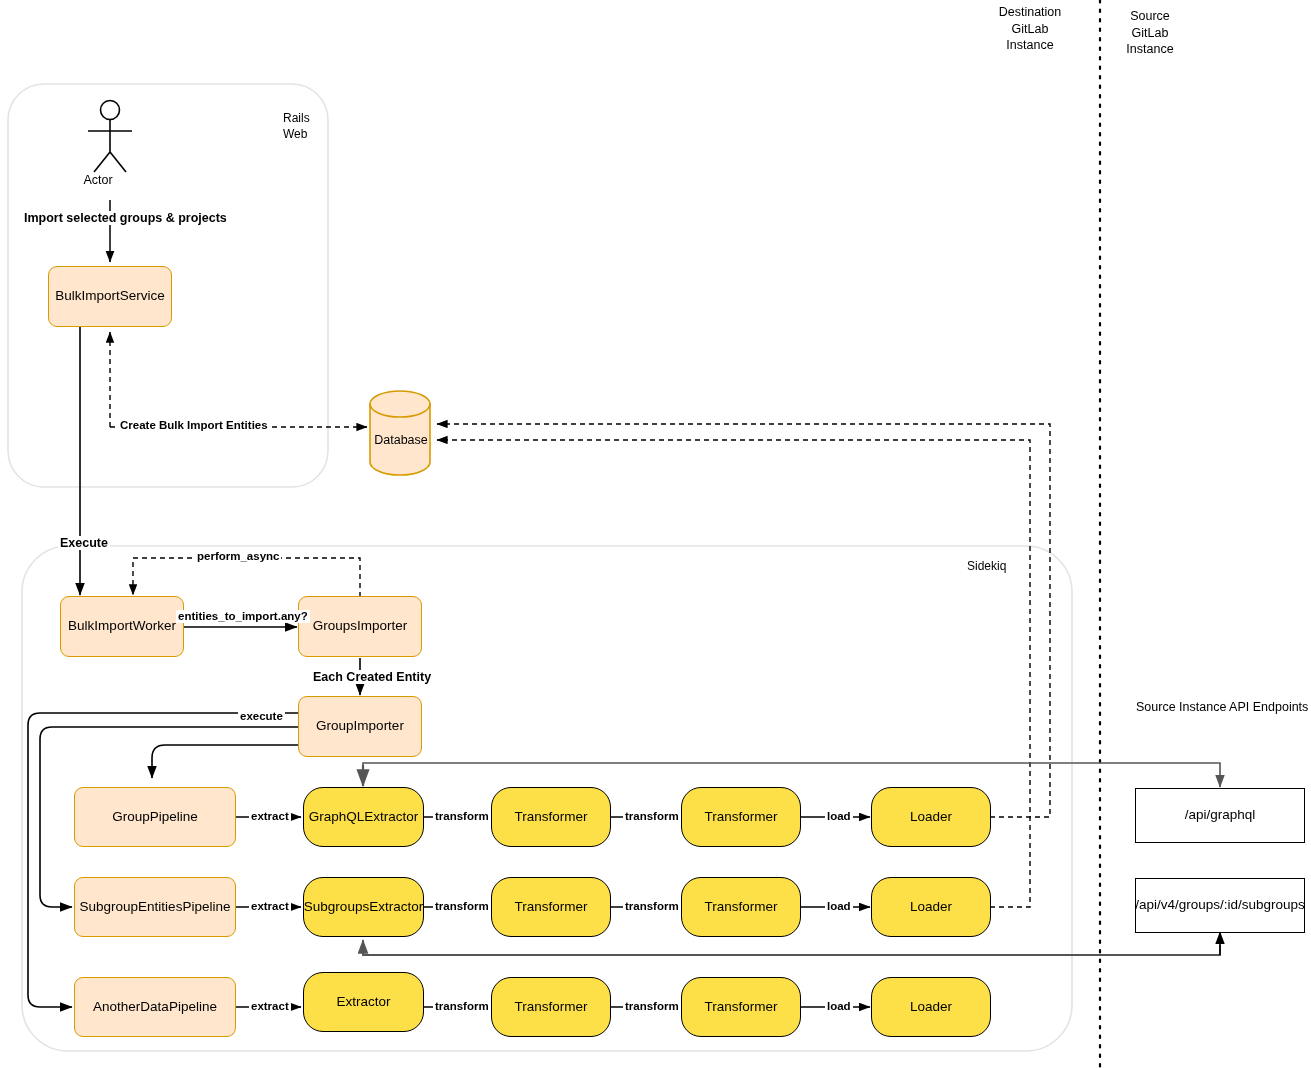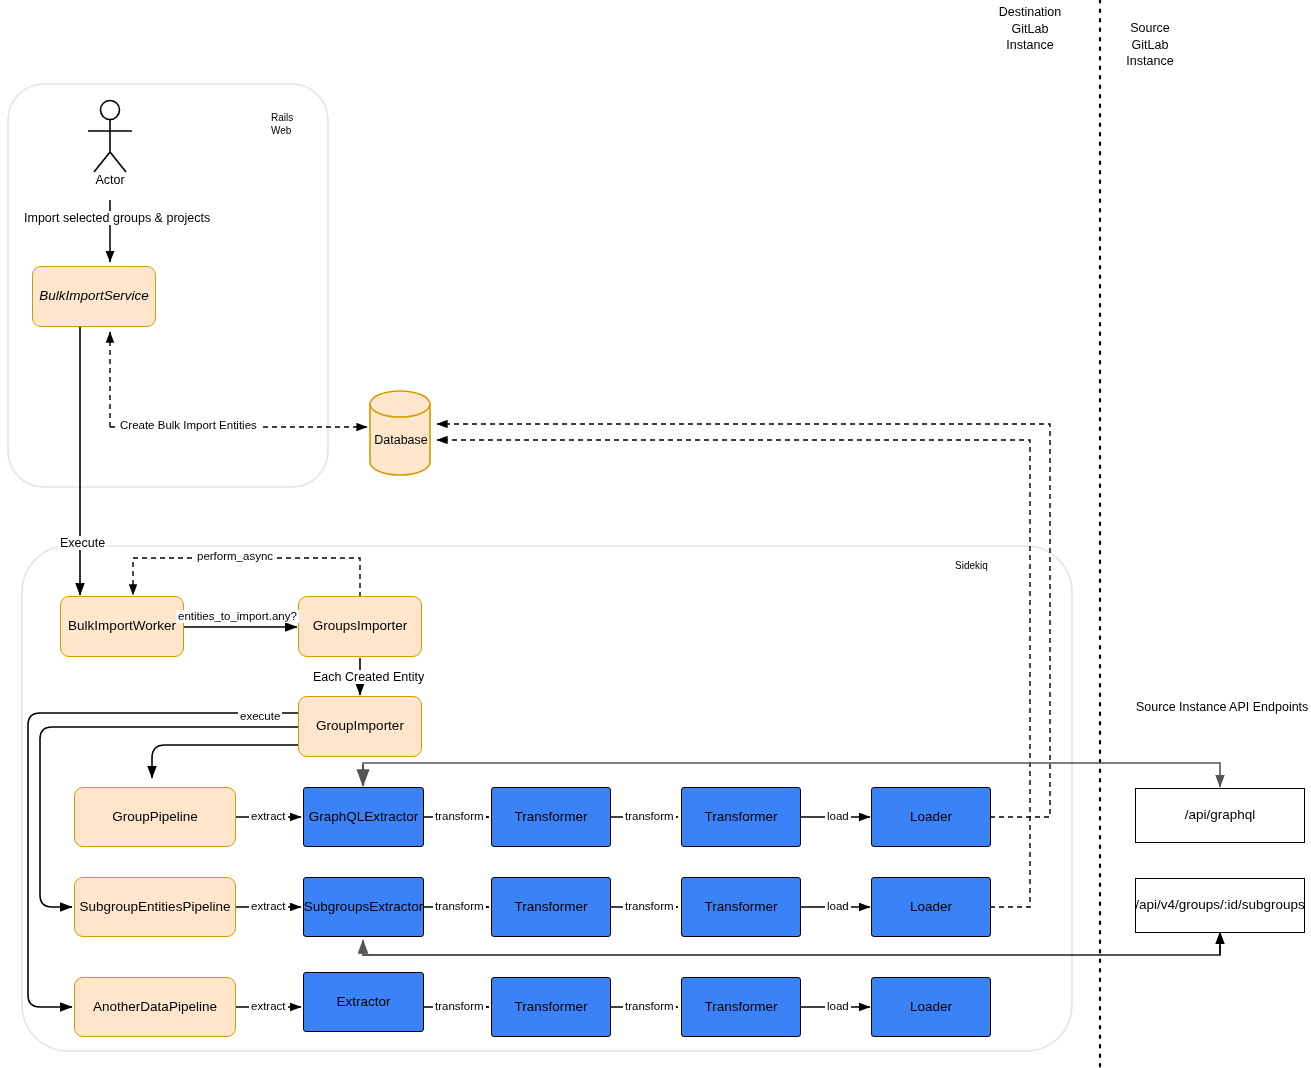--- a/index.html
+++ b/index.html
@@ -31,53 +31,55 @@
     font-size:13.5px;
     color:#000000;
     line-height:1.2;
   }
   .node.orange{
     background:#ffe6cc;
     border:1.6px solid #d79b00;
     border-radius:9px;
   }
   .node.plain{
-    background:#3b82f6;
+    background:#fde047;
     border:1.4px solid #000000;
-    border-radius:3px;
+    border-radius:20px;
   }
   .node.sharp{
     background:#ffffff;
     border:1.4px solid #000000;
     border-radius:0;
   }
   .edge-label{
     position:absolute;
     font-size:11.5px;
     color:#000000;
     background:#ffffff;
     white-space:nowrap;
     padding:0 2px;
     line-height:1.15;
+    font-weight:bold;
   }
   .edge-label.big{ font-size:12.5px; }
   .free-label{
     position:absolute;
     font-size:12.5px;
     color:#000000;
     white-space:pre;
     line-height:1.32;
   }
   .free-label.center{ text-align:center; }
   .container-lbl{
     position:absolute;
-    font-size:10px;
+    font-size:12px;
     color:#000000;
     white-space:pre;
     line-height:1.32;
+    margin-left:12px;
   }
 </style>
 </head>
 <body>
 
 <div id="canvas">
 
   <svg class="layer" viewBox="0 0 1311 1068" xmlns="http://www.w3.org/2000/svg">
     <defs>
       <marker id="ah" markerWidth="9" markerHeight="9" refX="7.6" refY="3" orient="auto" markerUnits="strokeWidth">
@@ -150,33 +152,33 @@
 
     <line x1="236" y1="1007" x2="301" y2="1007" stroke="#000" stroke-width="1.5" marker-end="url(#ah)"></line>
     <line x1="424" y1="1007" x2="489" y2="1007" stroke="#000" stroke-width="1.5" marker-end="url(#ah)"></line>
     <line x1="611" y1="1007" x2="678" y2="1007" stroke="#000" stroke-width="1.5" marker-end="url(#ah)"></line>
     <line x1="801" y1="1007" x2="870" y2="1007" stroke="#000" stroke-width="1.5" marker-end="url(#ah)"></line>
   </svg>
 
   <div class="free-label center" style="left:980px; top:4px; width:100px;">Destination
 GitLab
 Instance</div>
-  <div class="free-label center" style="left:1108px; top:20px; width:84px;">Source
+  <div class="free-label center" style="left:1108px; top:8px; width:84px;">Source
 GitLab
 Instance</div>
 
   <div class="container-lbl" style="left:271px; top:111px;">Rails
 Web</div>
   <div class="container-lbl" style="left:955px; top:559px;">Sidekiq</div>
 
   <div class="free-label" style="left:1136px; top:699px;">Source Instance API Endpoints</div>
 
-  <div class="free-label center" style="left:70px; top:172px; width:80px;">Actor</div>
-
-  <div class="node orange" style="left:32px; top:266px; width:124px; height:61px;font-style:italic;">BulkImportService</div>
+  <div class="free-label center" style="left:58px; top:172px; width:80px;">Actor</div>
+
+  <div class="node orange" style="left:48px; top:266px; width:124px; height:61px;">BulkImportService</div>
 
   <div class="free-label" style="left:373px; top:432px; width:56px; text-align:center;">Database</div>
 
   <div class="node orange" style="left:60px; top:596px; width:124px; height:61px;">BulkImportWorker</div>
 
   <div class="node orange" style="left:298px; top:596px; width:124px; height:61px;">GroupsImporter</div>
 
   <div class="node orange" style="left:298px; top:696px; width:124px; height:61px;">GroupImporter</div>
 
   <div class="node orange" style="left:74px; top:787px; width:162px; height:60px;">GroupPipeline</div>

